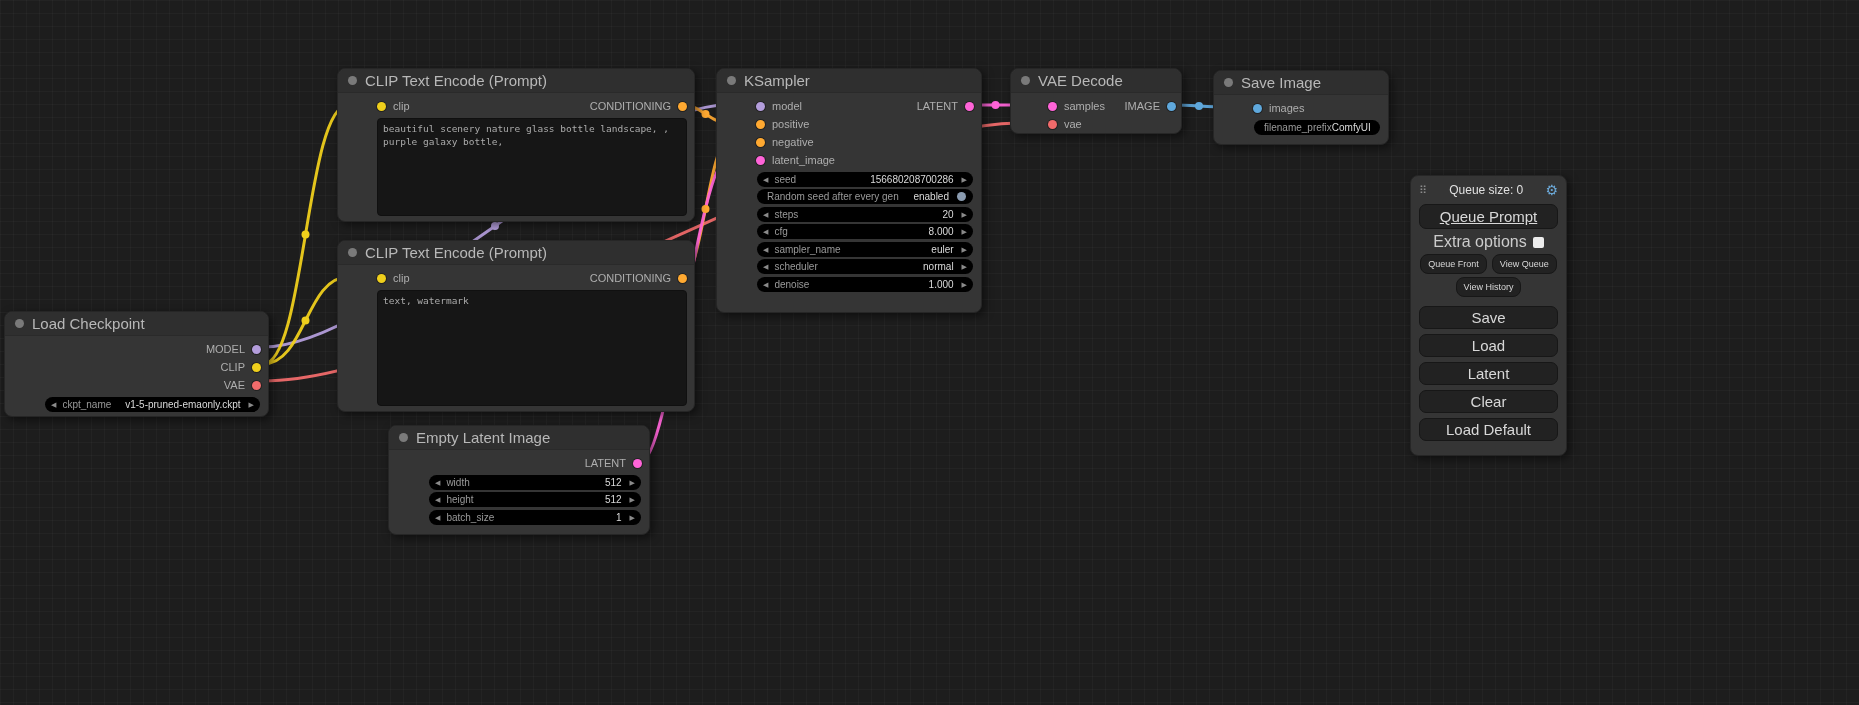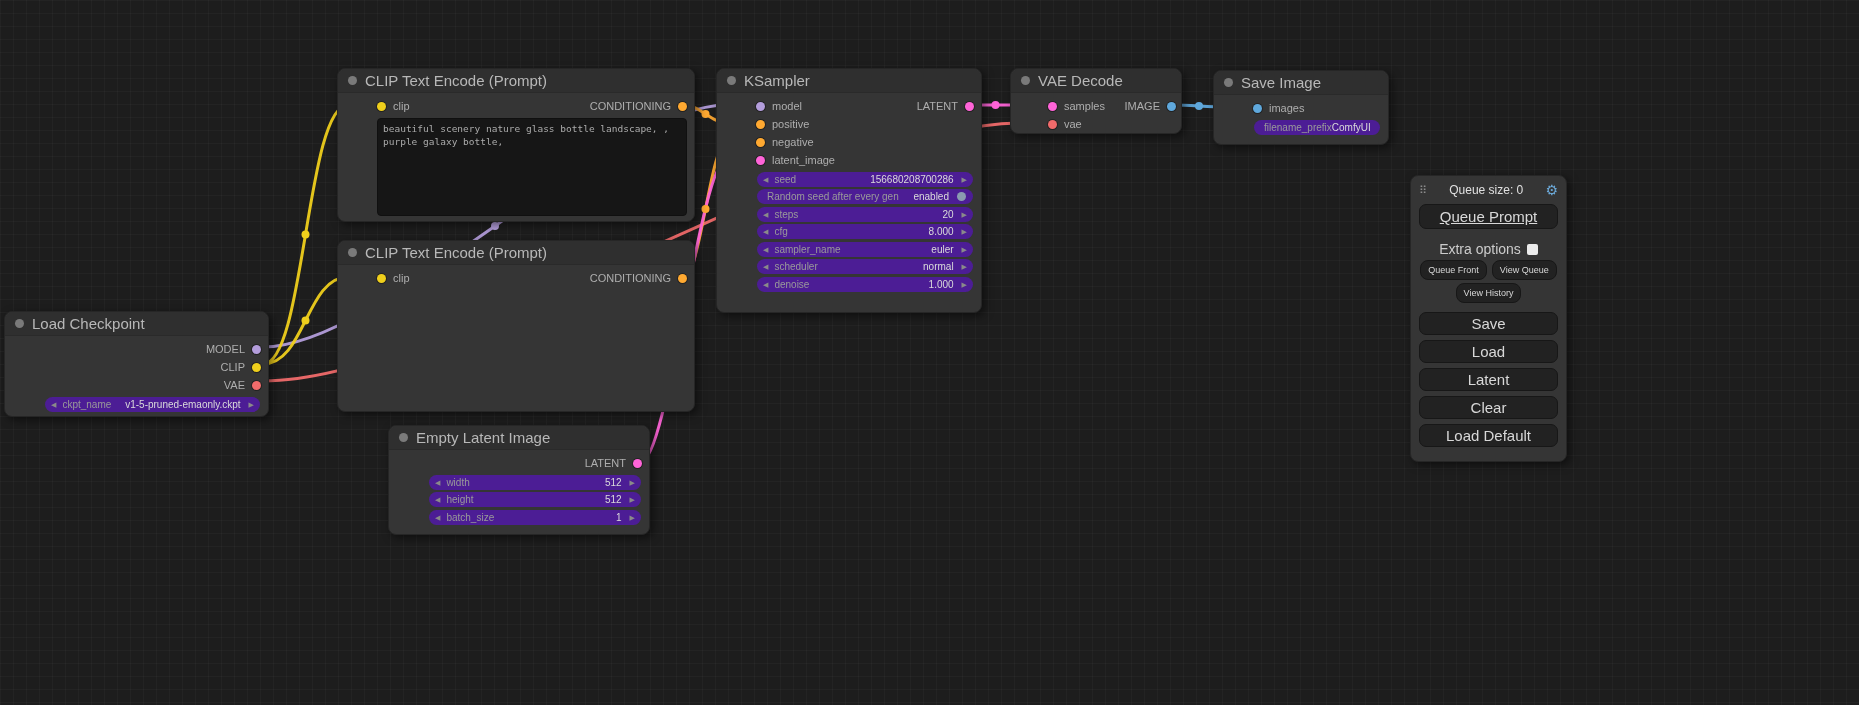--- a/index.html
+++ b/index.html
@@ -41,21 +41,21 @@
     height:18px;
     display:flex; align-items:center; gap:7px;
     padding:0 7px;
     font-size:11px; color:#aeaeae;
   }
   .spacer { flex:1; }
   .dot { width:9px; height:9px; border-radius:50%; flex:none; box-shadow:0 0 0 1px rgba(0,0,0,0.35); }
 
   .widget {
     height:15px;
-    background:#4c1d95;
+    background:#000000;
     border-radius:8px;
     margin:2.5px 8px;
     display:flex; align-items:center;
     padding:0 6px;
     font-size:10px; color:#9a9a9a;
     white-space:nowrap;
   }
   .widget .arrow { color:#8a8a8a; font-size:7px; line-height:1; }
   .widget .wlabel { margin-left:6px; color:#9a9a9a; }
   .widget .wvalue { margin-left:auto; margin-right:8px; color:#dadada; }
@@ -94,21 +94,21 @@
     border:1px solid #171717;
     border-radius:7px;
     color:#d8d8d8;
     font-family:inherit;
     cursor:pointer;
     text-align:center;
   }
   .qbtn.big { width:100%; font-size:15px; padding:3px 0; margin:5px 0 3px 0;text-decoration:underline; }
   .qbtn.mid { width:100%; font-size:15px; padding:2px 0; margin:5px 0; }
   .qbtn.small { font-size:9px; padding:4px 7px; border-radius:8px; }
-  .extra-row { display:flex; align-items:center; justify-content:center; gap:6px; margin:12px 0 2px 0; font-size:14px; color:#cccccc; }
+  .extra-row { display:flex; align-items:center; justify-content:center; gap:6px; margin:4px 0 2px 0; font-size:16px; color:#cccccc; }
   .checkbox { width:11px; height:11px; background:#ececec; border-radius:2px; cursor:pointer; }
   .small-row { display:flex; justify-content:center; gap:5px; margin:3px 0; }
   .gap-top { margin-top:9px !important; }
 </style>
 </head>
 <body>
 
 <svg id="wires" width="1859" height="705">
   <path d="M263,347 C383,347 607,105 727,105" stroke="#B39DDB"></path>
   <path d="M263,364 C305,364 306,105 348,105" stroke="#EFCF1C"></path>
@@ -184,20 +184,21 @@
     <span>CLIP Text Encode (Prompt)</span>
   </div>
   <div class="node-body">
     <div class="port-row">
       <span class="dot" style="background: rgb(239, 207, 28);"></span>
       <span>clip</span>
       <span class="spacer"></span>
       <span>CONDITIONING</span>
       <span class="dot" style="background: rgb(255, 169, 49);"></span>
     </div>
+    <div class="textbox" style="height:116px">text, watermark</div>
   </div>
 </div>
 
 <div class="node" style="left:388px;top:425px;width:262px;height:110px">
   <div class="node-title">
     <span class="title-dot"></span>
     <span>Empty Latent Image</span>
   </div>
   <div class="node-body">
     <div class="port-row">

